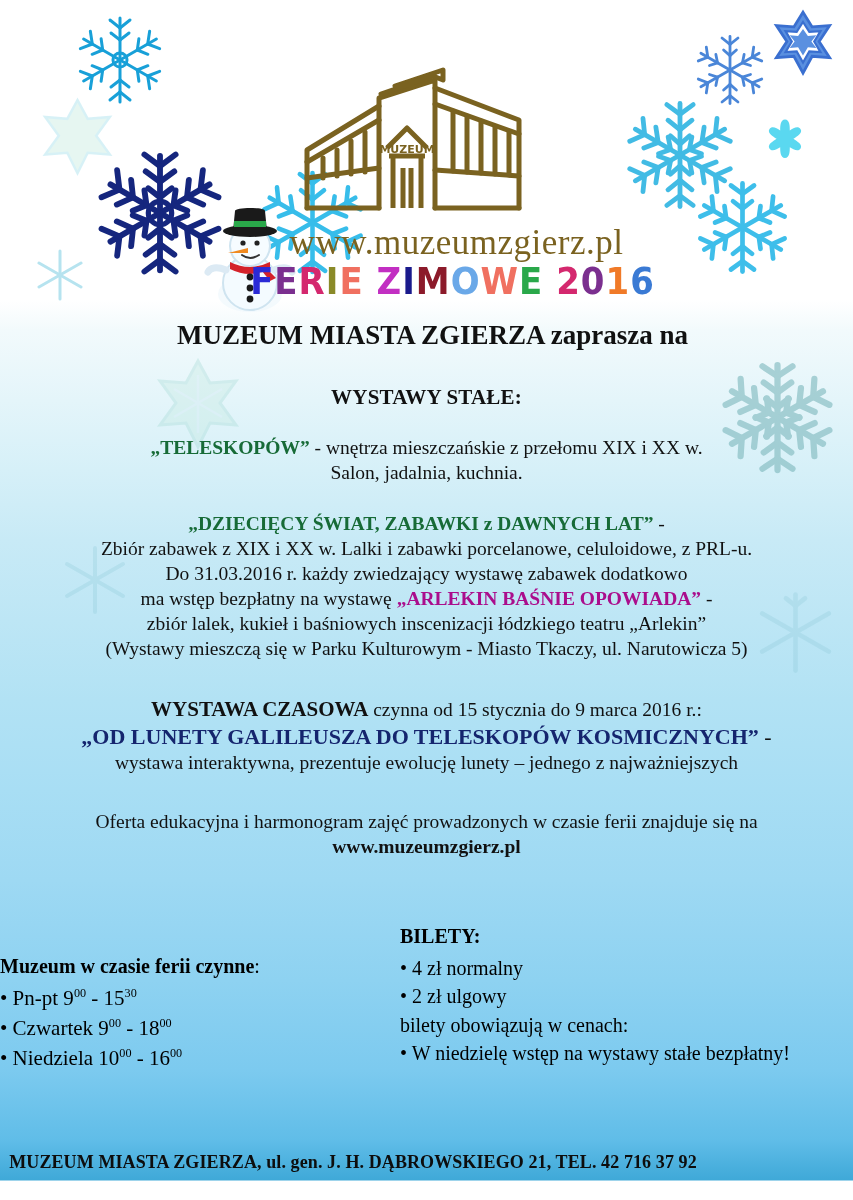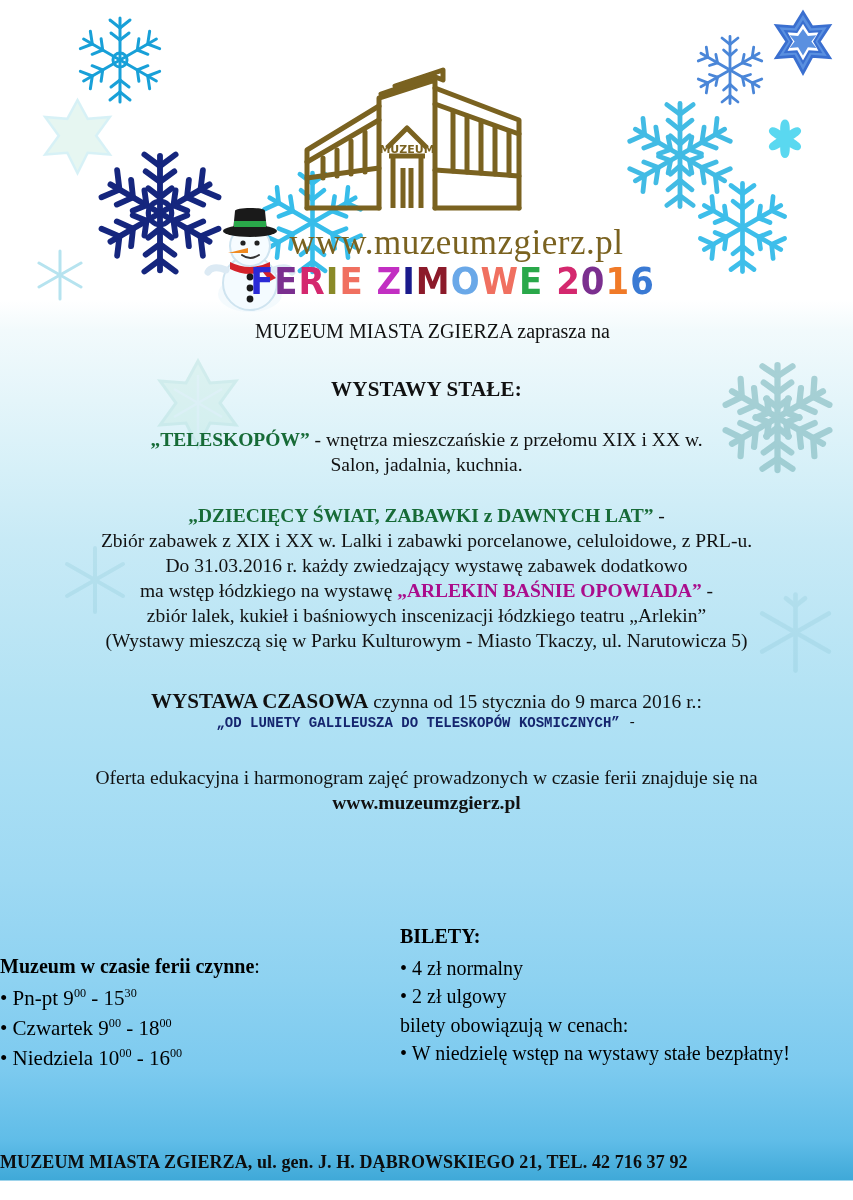--- a/index.html
+++ b/index.html
@@ -110,22 +110,22 @@
     line-height: 1.28;
     font-size: 19.5px;
   }
   .bold { font-weight: bold; }
   .hdr {
     font-weight: bold;
     font-size: 21px;
     letter-spacing: 0.2px;
   }
   .intro {
-    font-weight: normal;
-    font-size: 20px;
+    font-weight: bold;
+    font-size: 27px;
     margin-left: 12px;
   }
   .green { color: #176b37; font-weight: bold; }
   .magenta { color: #aa0d8c; font-weight: bold; }
   .navy { color: #15256e; font-weight: bold; }
   .gap-md { height: 26px; }
   .gap-lg { height: 34px; }
 
   
   #columns {
@@ -162,20 +162,21 @@
     vertical-align: super;
     line-height: 0;
   }
 
   
   #footer {
     position: absolute;
     left: 0;
     top: 1152px;
     width: 706px;
+    text-align: center;
     font-weight: bold;
     font-size: 18px;
     color: #0d0d0d;
     letter-spacing: 0.1px;
   }
 </style>
 </head>
 <body>
 
 <div id="poster">
@@ -489,33 +490,34 @@
 
     <div class="gap-md"></div>
 
     <div class="line">
       <span class="green">„DZIECIĘCY ŚWIAT, ZABAWKI z DAWNYCH LAT”</span><span> -</span>
     </div>
     <div class="line">Zbiór zabawek z XIX i XX w. Lalki i zabawki porcelanowe, celuloidowe, z PRL-u.</div>
     <div class="line">Do 31.03.2016 r. każdy zwiedzający wystawę zabawek dodatkowo</div>
 
     <div class="line">
-      <span>ma wstęp łódzkiego na wystawę </span><span class="magenta">„ARLEKIN BAŚNIE OPOWIADA”</span><span> -</span>
+      <span>ma wstęp bezpłatny na wystawę </span><span class="magenta">„ARLEKIN BAŚNIE OPOWIADA”</span><span> -</span>
     </div>
     <div class="line">zbiór lalek, kukieł i baśniowych inscenizacji łódzkiego teatru „Arlekin”</div>
     <div class="line">(Wystawy mieszczą się w Parku Kulturowym - Miasto Tkaczy, ul. Narutowicza 5)</div>
 
     <div class="gap-lg"></div>
 
     <div class="line">
       <span class="bold" style="font-size:21px;">WYSTAWA CZASOWA</span><span> czynna od 15 stycznia do 9 marca 2016 r.:</span>
     </div>
-    <div class="line" style="font-size:14px;font-family:Liberation Mono, monospace;">
+    <div class="line" style="font-size:22px;">
       <span class="navy">„OD LUNETY GALILEUSZA DO TELESKOPÓW KOSMICZNYCH”</span><span> -</span>
     </div>
+    <div class="line">wystawa interaktywna, prezentuje ewolucję lunety – jednego z najważniejszych</div>
 
     <div class="gap-lg"></div>
 
     <div class="line">Oferta edukacyjna i harmonogram zajęć prowadzonych w czasie ferii znajduje się na</div>
     <div class="line bold">www.muzeumzgierz.pl</div>
 
   </div>
 
   <div id="columns">
 

